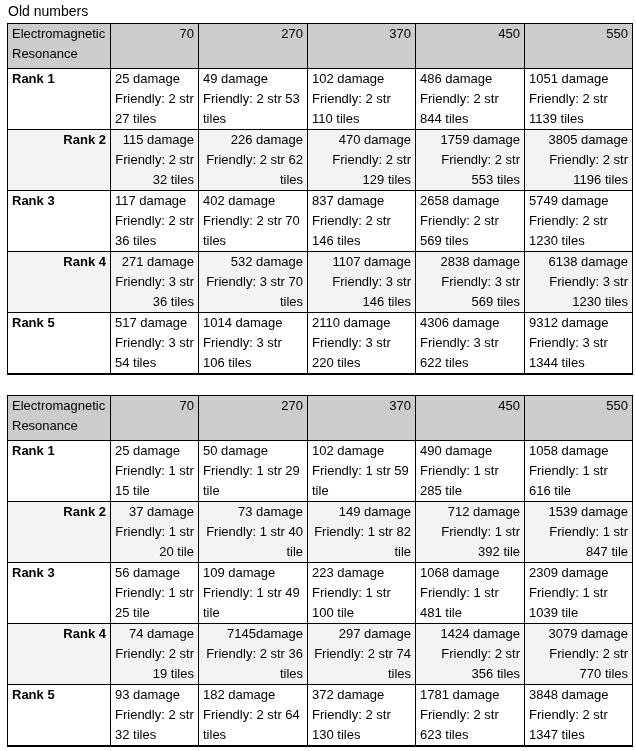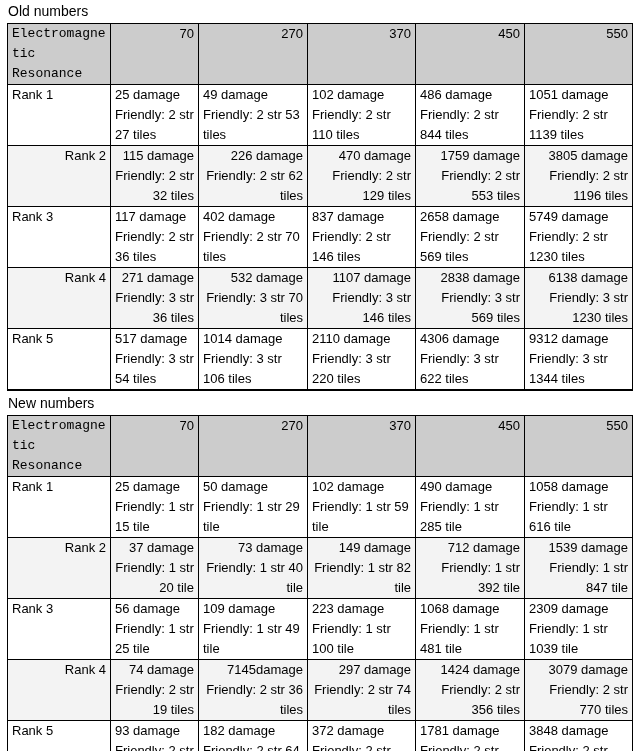--- a/index.html
+++ b/index.html
@@ -8,40 +8,40 @@
     font-size: 13px;
     color: #000000;
     width: 636px;
   }
   .page { padding: 3px 0 0 7px; }
   .tbl-title {
     font-size: 14px;
     line-height: 16px;
     margin: 0 0 4px 1px;
   }
-  .section { margin-bottom: 4px; }
+  .section { margin-bottom: 20px; }
   table.res-table {
     border-collapse: collapse;
     table-layout: fixed;
     width: 625px;
     border-bottom: 2px solid #000;
   }
   table.res-table td {
     border: 1px solid #000000;
     padding: 0 4px;
     line-height: 20px;
     vertical-align: top;
     overflow: hidden;
     word-wrap: break-word;
   }
   tr.header-row td { height: 44px; background: #cccccc; }
-  td.corner-cell { background: #ffffff; vertical-align: middle; font-family: Liberation Mono, monospace; }
+  td.corner-cell { background: #ffffff; vertical-align: middle; }
   td.col-head { text-align: right; vertical-align: bottom; padding-bottom: 3px; }
   tr.data-row td { height: 60px; }
-  td.row-label { vertical-align: middle; }
+  td.row-label { vertical-align: middle; font-weight: bold; }
   tr.stripe td { background: #f3f3f3; text-align: right; }
   tr.stripe td.row-label, tr.data-row td.row-label { background-clip: padding-box; }
 </style>
 </head>
 <body>
 
 <div class="page">
 
   <div class="section">
     <div class="tbl-title">Old numbers</div>
@@ -101,21 +101,20 @@
           <td>1014 damage Friendly: 3 str 106 tiles</td>
           <td>2110 damage Friendly: 3 str 220 tiles</td>
           <td>4306 damage Friendly: 3 str 622 tiles</td>
           <td>9312 damage Friendly: 3 str 1344 tiles</td>
         </tr>
       </tbody>
     </table>
   </div>
 
   <div class="section">
-    <div class="tbl-title">New numbers</div>
     <table class="res-table">
       <colgroup>
         <col style="width:103px">
           <col style="width:88px">
           <col style="width:109px">
         <col style="width:108px">
           <col style="width:109px">
           <col style="width:108px">
       </colgroup>
       <tbody>

